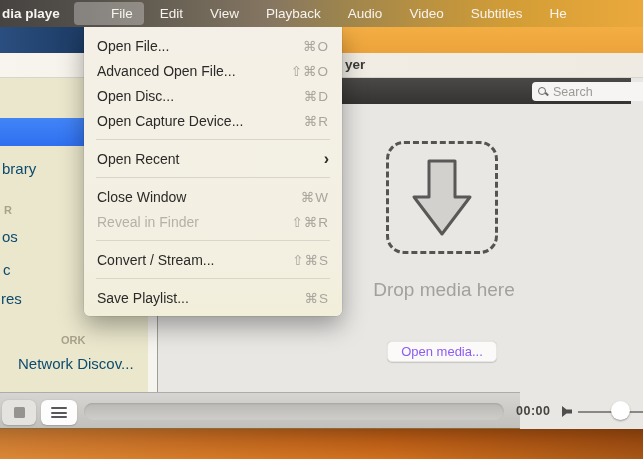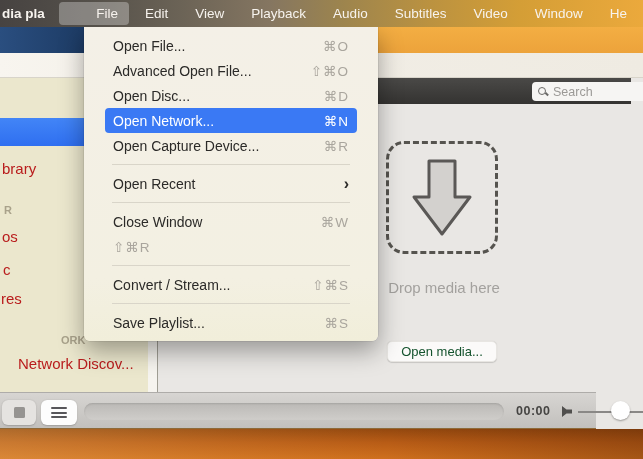--- a/index.html
+++ b/index.html
@@ -44,58 +44,58 @@
   .searchbox input { border:none; outline:none; background:transparent; font-size:12.5px; width:95px;
     font-family:"Liberation Sans",sans-serif; color:#5a5956; }
   .searchbox input::placeholder { color:#9b9996; opacity:1; }
 
   
   .sidebar { position:absolute; left:0; top:25px; bottom:37px; width:158px;
     background:#ebe7cd; border-right:1.5px solid #a09e94; }
   .sidebar::after { content:""; position:absolute; right:0; top:0; bottom:0; width:9px; background:#f6f4ef; }
   .sel-row { position:absolute; left:0; top:40px; width:149px; height:28px;
     background:linear-gradient(180deg,#4285f7,#2f6ff0); }
-  .sb-item { position:absolute; font-size:15px; color:#b91c1c; white-space:nowrap; }
+  .sb-item { position:absolute; font-size:15px; color:#0c4a6e; white-space:nowrap; }
   .sb-section { position:absolute; font-size:11px; font-weight:bold; color:#a9a28b; white-space:nowrap; }
 
   
   .content { position:absolute; left:159px; right:0; top:51px; bottom:37px; background:#e9e7e4; }
   .dropzone { position:absolute; left:227px; top:37px; width:112px; height:113px;
     border:3px dashed #56544f; border-radius:18px; display:flex; align-items:center; justify-content:center; }
   .drop-text { position:absolute; left:180px; top:175px; width:210px; text-align:center;
-    font-size:15px; color:#a3a19e; }
+    font-size:19px; color:#a3a19e; }
   .open-media-btn { position:absolute; left:228px; top:237px; width:110px; height:21px;
     background:#fbfaf9; border:1px solid #e8e6e2; border-radius:5px; box-shadow:0 0.5px 1px rgba(0,0,0,0.15);
-    font-size:13px; color:#14532d; font-family:"Liberation Sans",sans-serif; text-align:center; line-height:19px; }
-
-  
-  .controlbar { position:absolute; left:0; bottom:0; width:596px; height:37px;
+    font-size:13px; color:#8b5cf6; font-family:"Liberation Sans",sans-serif; text-align:center; line-height:19px; }
+
+  
+  .controlbar { position:absolute; left:0; bottom:0; width:520px; height:37px;
     background:linear-gradient(180deg,#d7d5d2,#c2c0bd); border-top:1px solid #aeaca9; border-bottom:1px solid #8d6a3a; }
   .ctl-btn { position:absolute; border-radius:6px; box-shadow:0 0.5px 1.5px rgba(0,0,0,0.18); }
   .btn-stop { left:2px; top:7px; width:34px; height:25px; background:#e5e3e0;
     display:flex; align-items:center; justify-content:center; }
   .stop-glyph { width:11px; height:11px; background:#969491; border-radius:1.5px; }
   .btn-list { left:41px; top:7px; width:36px; height:25px; background:#fdfdfd;
     display:flex; flex-direction:column; align-items:center; justify-content:center; gap:2.5px; }
   .list-line { width:16px; height:2px; background:#57565a; border-radius:1px; }
   .progress-track { position:absolute; left:84px; top:10px; width:420px; height:17px; border-radius:8.5px;
     background:linear-gradient(180deg,#bbb9b6,#cfcdca); box-shadow:inset 0 1px 2px rgba(0,0,0,0.12); }
   .time-label { position:absolute; left:516px; top:11px; font-size:12.5px; font-weight:bold;
     color:#454442; letter-spacing:0.5px; }
   .speaker-icon { position:absolute; left:562px; top:13px; width:10px; height:11px; background:#504f4d;
     clip-path:polygon(100% 32%, 45% 32%, 0 0, 0 100%, 45% 68%, 100% 68%); }
   .vol-line { position:absolute; left:578px; top:18px; width:65px; height:1.5px; background:#8a8886; }
   .vol-knob { position:absolute; left:611px; top:8px; width:19px; height:19px; border-radius:50%;
     background:#ffffff; box-shadow:0 1px 2px rgba(0,0,0,0.35); }
 
   
-  .filemenu { position:absolute; left:84px; top:27px; width:294px; z-index:5;
+  .filemenu { position:absolute; left:84px; top:27px; width:258px; z-index:5;
     background:linear-gradient(180deg,#f4f0e7 0%,#f3f0e2 80%,#f1eeda 100%);
     border-radius:0 0 6px 6px; box-shadow:0 10px 24px rgba(0,0,0,0.35), 0 0 0 0.5px rgba(0,0,0,0.12);
-    padding:6px 16px; }
+    padding:6px 0; }
   .fm-item { position:relative; height:25px; margin:0 5px; padding:0 8px; border-radius:4px;
     display:flex; align-items:center; justify-content:space-between;
     font-size:14px; color:#2b2a28; }
   .fm-item .sc { color:#a9a59d; letter-spacing:1px; font-size:13.5px; }
   .fm-item.hl { background:#3a79f4; color:#ffffff; }
   .fm-item.hl .sc { color:#ffffff; }
   .fm-item.disabled { color:#b5b1a6; }
   .fm-item .arrow { color:#2b2a28; font-size:16px; font-weight:bold; line-height:1; }
   .fm-sep { height:1px; background:#d9d5c9; margin:6px 12px; }
 
@@ -168,39 +168,36 @@
       <span class="sc">⌘O</span>
     </div>
     <div class="fm-item">
       <span>Advanced Open File...</span>
       <span class="sc">⇧⌘O</span>
     </div>
     <div class="fm-item">
       <span>Open Disc...</span>
       <span class="sc">⌘D</span>
     </div>
-    <div class="fm-item hl">
-      <span>Open Network...</span>
-      <span class="sc">⌘N</span>
-    </div>
     <div class="fm-item">
       <span>Open Capture Device...</span>
       <span class="sc">⌘R</span>
     </div>
     <div class="fm-sep"></div>
     <div class="fm-item">
       <span>Open Recent</span>
       <span class="arrow">›</span>
     </div>
     <div class="fm-sep"></div>
     <div class="fm-item">
       <span>Close Window</span>
       <span class="sc">⌘W</span>
     </div>
     <div class="fm-item disabled">
+      <span>Reveal in Finder</span>
       <span class="sc">⇧⌘R</span>
     </div>
     <div class="fm-sep"></div>
     <div class="fm-item">
       <span>Convert / Stream...</span>
       <span class="sc">⇧⌘S</span>
     </div>
     <div class="fm-sep"></div>
     <div class="fm-item">
       <span>Save Playlist...</span>
@@ -208,19 +205,18 @@
     </div>
   </div>
 
   <div class="menubar">
     <span class="app-name">dia player</span>
     <span class="mitem active">File</span>
     <span class="mitem">Edit</span>
     <span class="mitem">View</span>
     <span class="mitem">Playback</span>
     <span class="mitem">Audio</span>
+    <span class="mitem">Video</span>
     <span class="mitem">Subtitles</span>
-    <span class="mitem">Video</span>
-    <span class="mitem">Window</span>
     <span class="mitem">He</span>
   </div>
 
 </div>
 
 </body></html>

